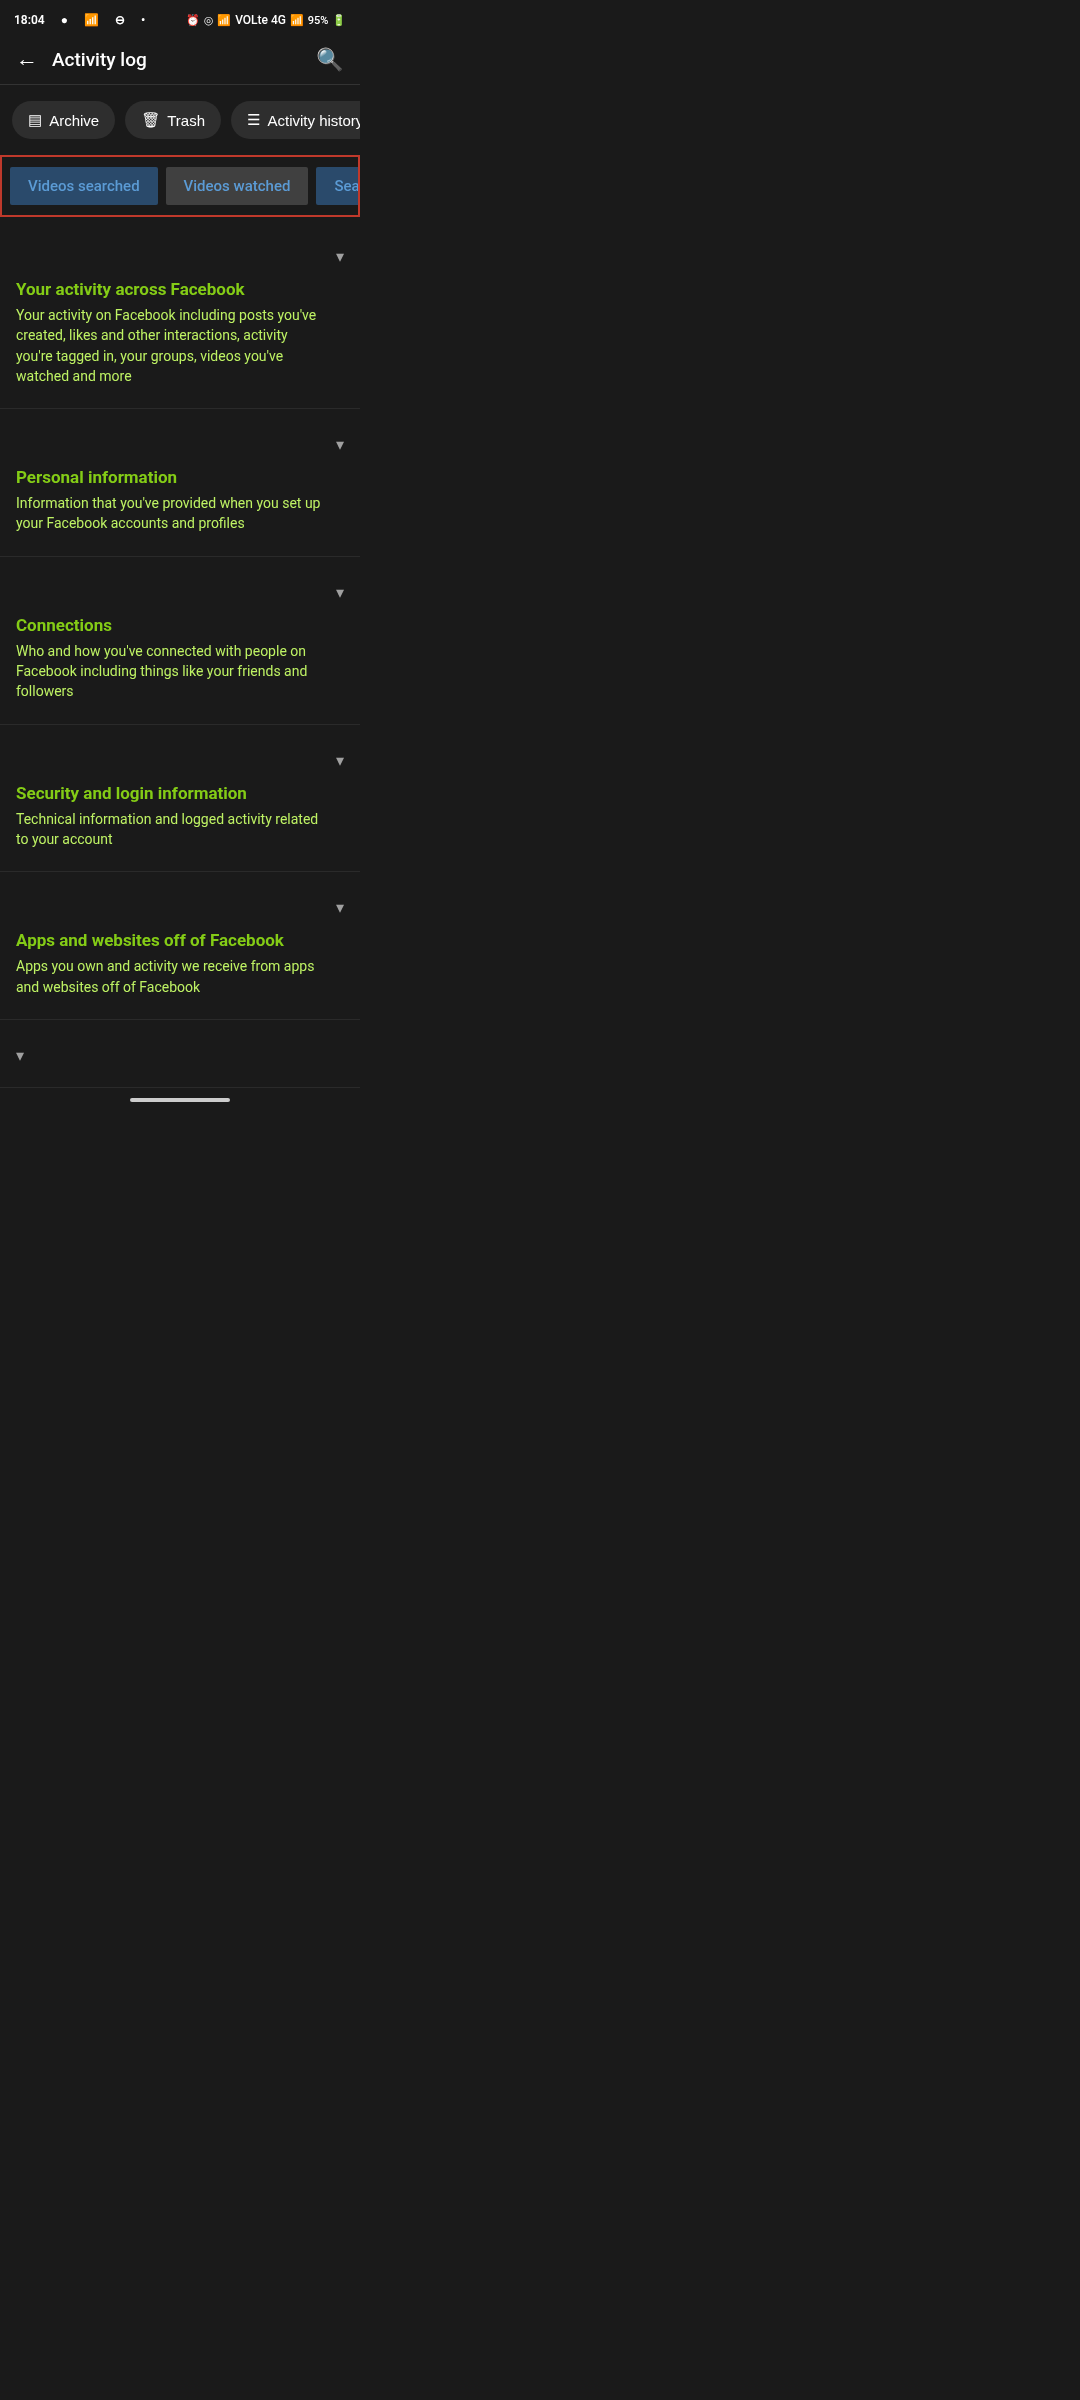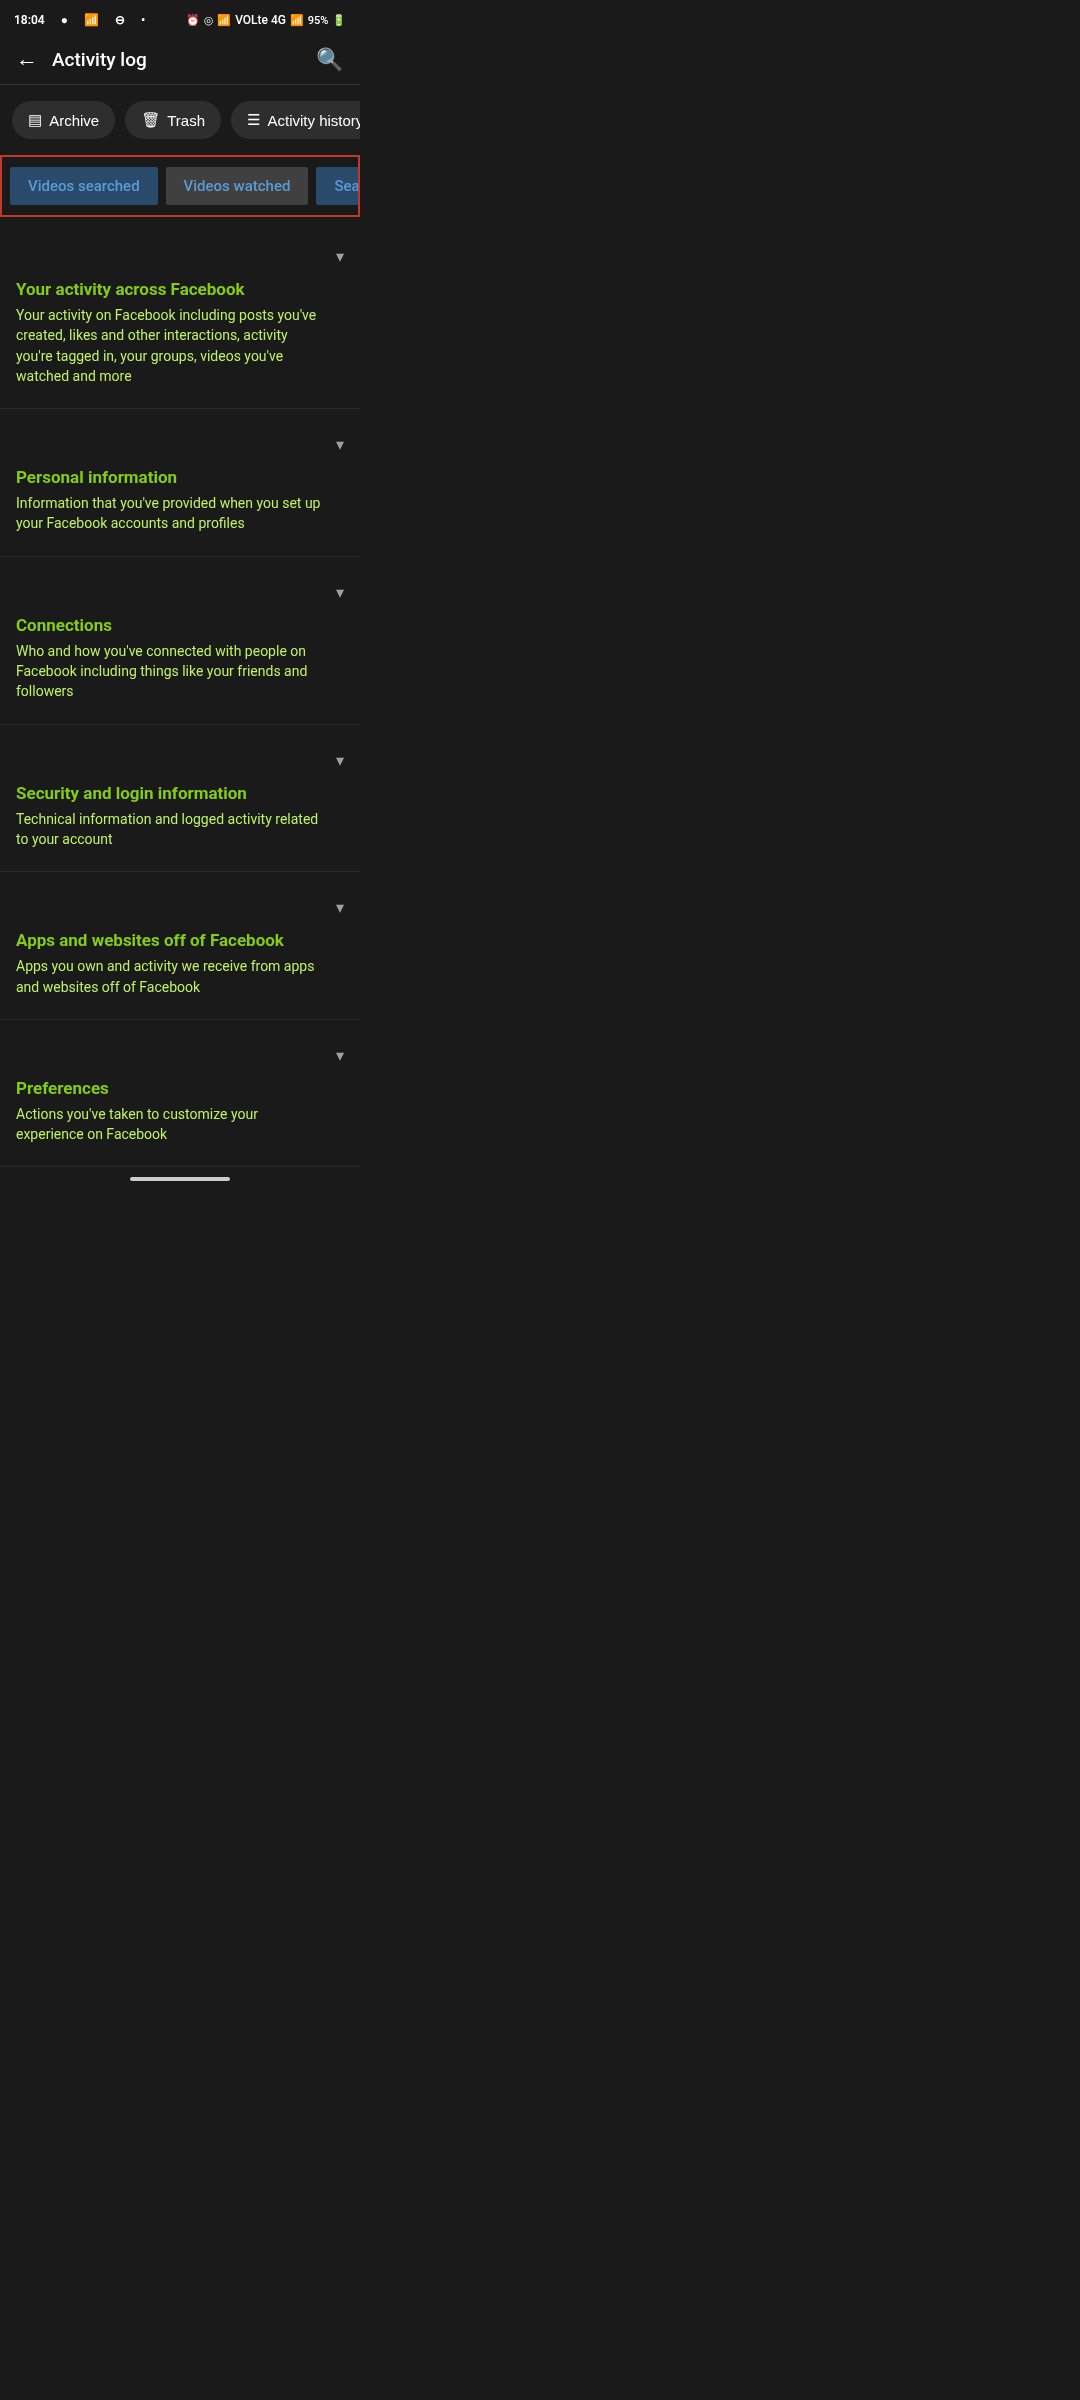--- a/index.html
+++ b/index.html
@@ -292,24 +292,20 @@
 
   <div class="section-item">
     <div class="section-content">
       <div class="section-title">Apps and websites off of Facebook</div>
       <div class="section-desc">Apps you own and activity we receive from apps and websites off of Facebook</div>
     </div>
     <span class="chevron">▾</span>
   </div>
 
   <div class="section-item">
-    <div class="section-content">
-      <div class="section-title">Preferences</div>
-      <div class="section-desc">Actions you've taken to customize your experience on Facebook</div>
-    </div>
     <span class="chevron">▾</span>
   </div>
 
 </div>
 
 <div class="bottom-bar">
   <div class="bottom-indicator"></div>
 </div>
 
 </body></html>

